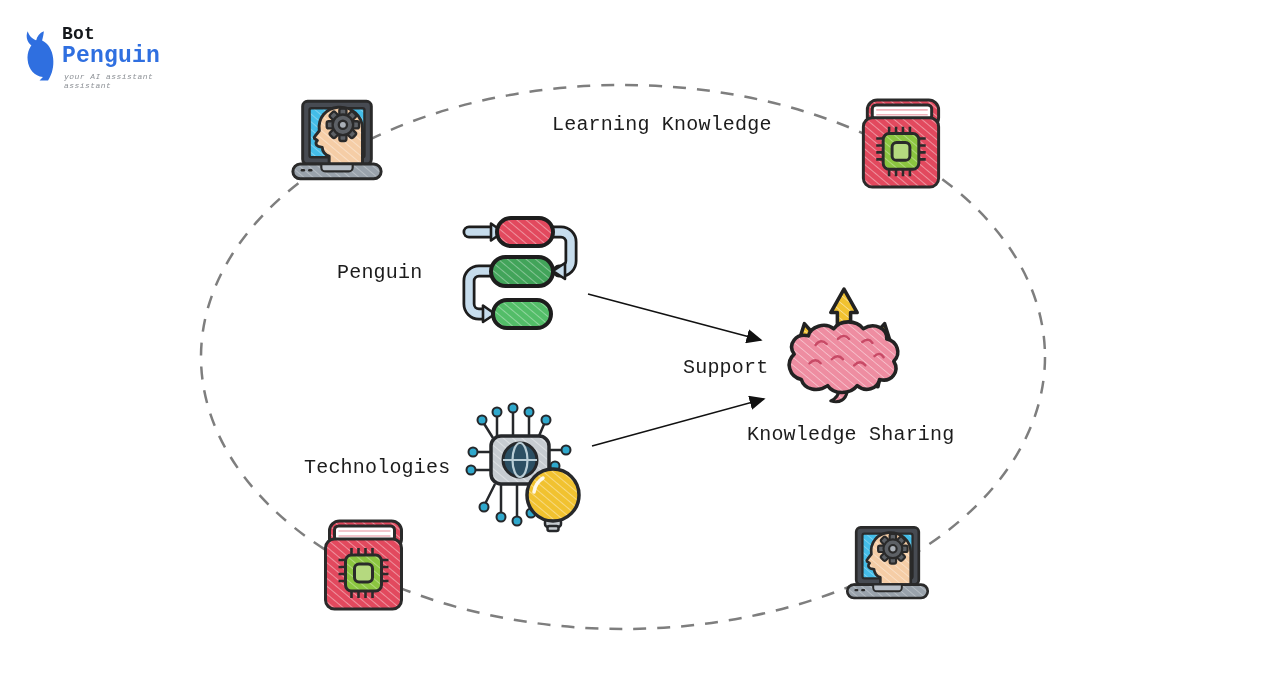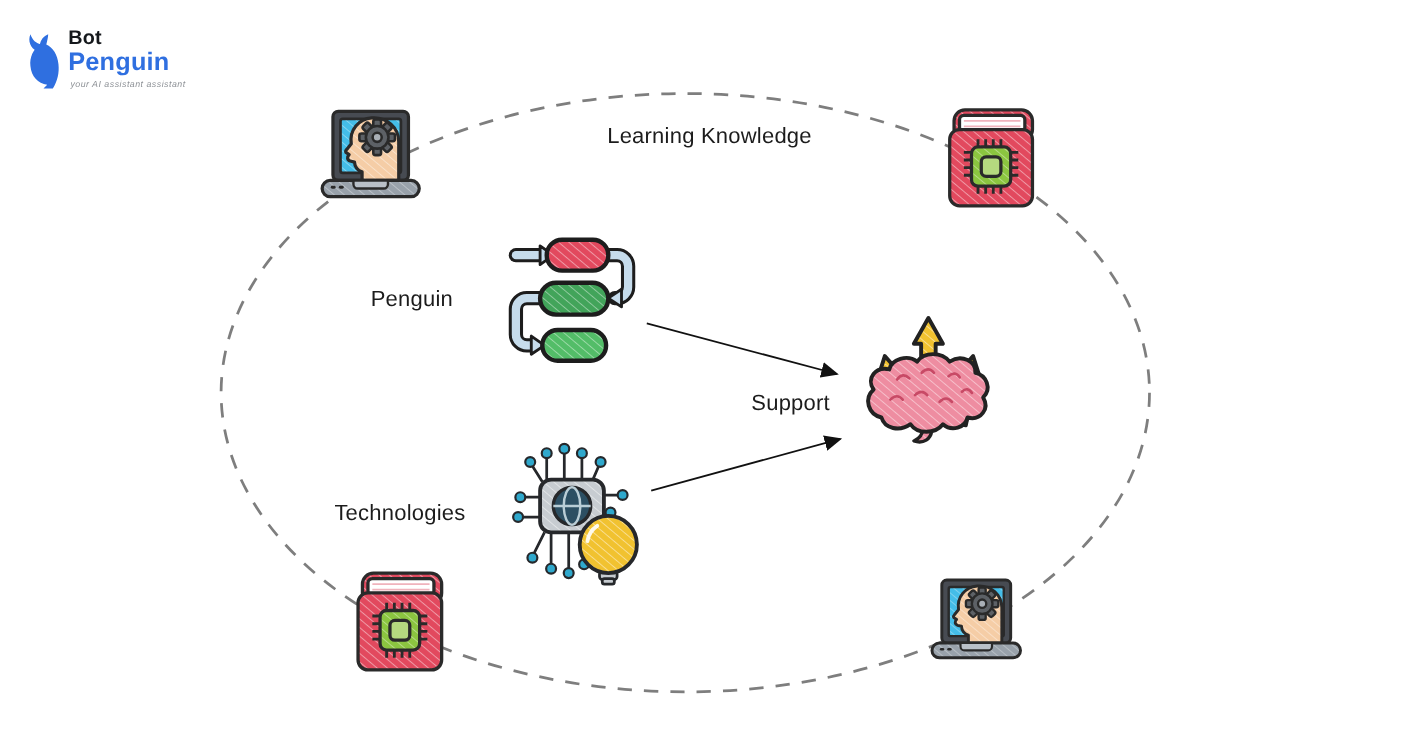--- a/index.html
+++ b/index.html
@@ -1,18 +1,18 @@
 <!DOCTYPE html>
 <html><head>
 <meta charset="utf-8">
 <style>
   html,body{margin:0;padding:0;background:#ffffff;}
   .canvas{
     position:relative;width:1288px;height:686px;background:#ffffff;overflow:hidden;
-    font-family:Liberation Sans, sans-serif;
+    font-family:Liberation Mono, monospace;
   }
   .abs{position:absolute;}
   
   .logo{left:14px;top:22px;width:180px;height:70px;}
   .logo-penguin{position:absolute;left:6px;top:4px;width:34px;height:58px;}
   .brand1{position:absolute;left:48px;top:2px;font-size:18px;font-weight:800;color:#15181c;letter-spacing:.2px;}
   .brand2{position:absolute;left:48px;top:21px;font-size:23px;font-weight:800;color:#2f6fe0;letter-spacing:.2px;text-align:center;}
   .tagline{position:absolute;left:50px;top:50px;font-size:8px;font-style:italic;color:#8d9196;letter-spacing:.45px;}
   
   .lbl{position:absolute;font-size:20px;color:#1c1c1c;white-space:nowrap;letter-spacing:.2px;}
@@ -224,15 +224,16 @@
   <svg class="abs icon" style="left:317px;top:515px;width:91px;height:100px" viewBox="0 0 90 100">
       <use href="#ai-book-chip"></use>
     </svg>
   <svg class="abs icon" style="left:841px;top:517px;width:93px;height:94px" viewBox="0 0 104 100">
       <use href="#laptop-ai-head"></use>
     </svg>
 
   <div class="lbl" style="left:552px;top:113px">Learning Knowledge</div>
   <div class="lbl" style="left:337px;top:261px">Penguin</div>
   <div class="lbl" style="left:683px;top:356px">Support</div>
+  <div class="lbl" style="left:747px;top:423px">Knowledge Sharing</div>
   <div class="lbl" style="left:304px;top:456px">Technologies</div>
 
 </div>
 
 </body></html>

